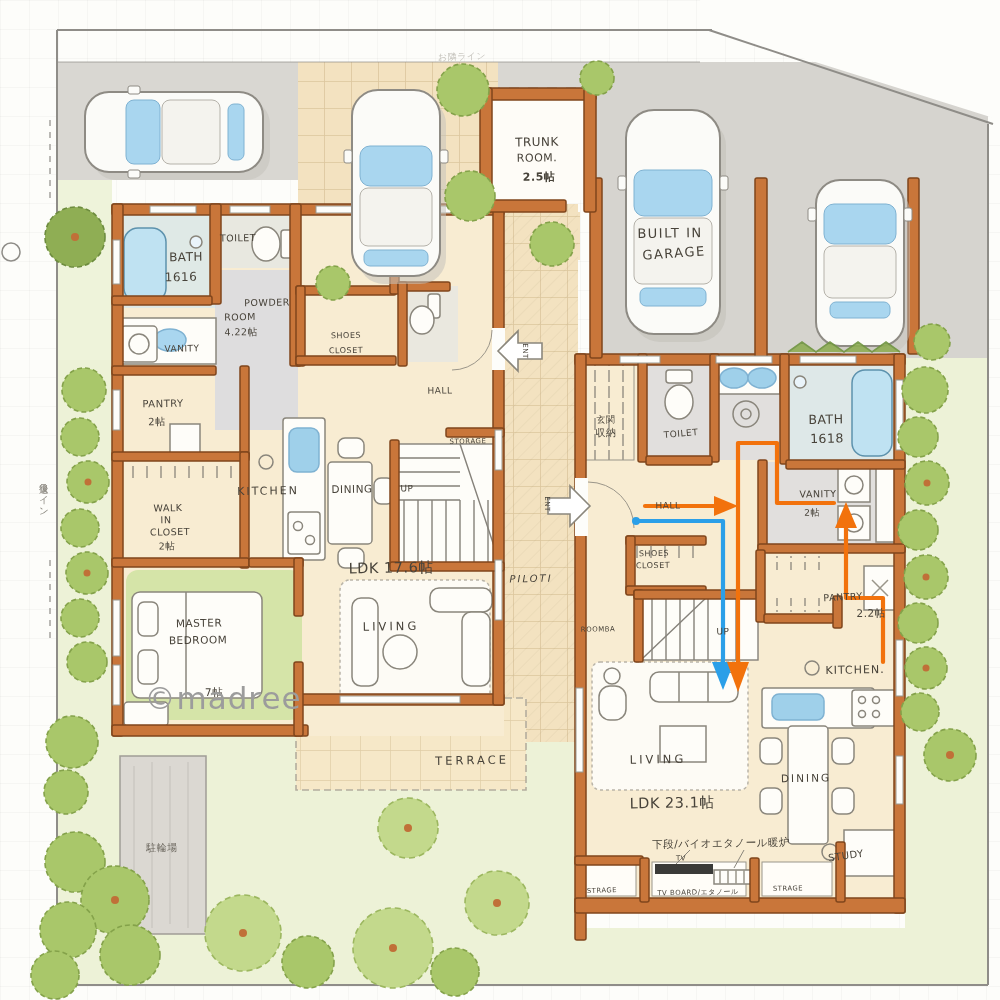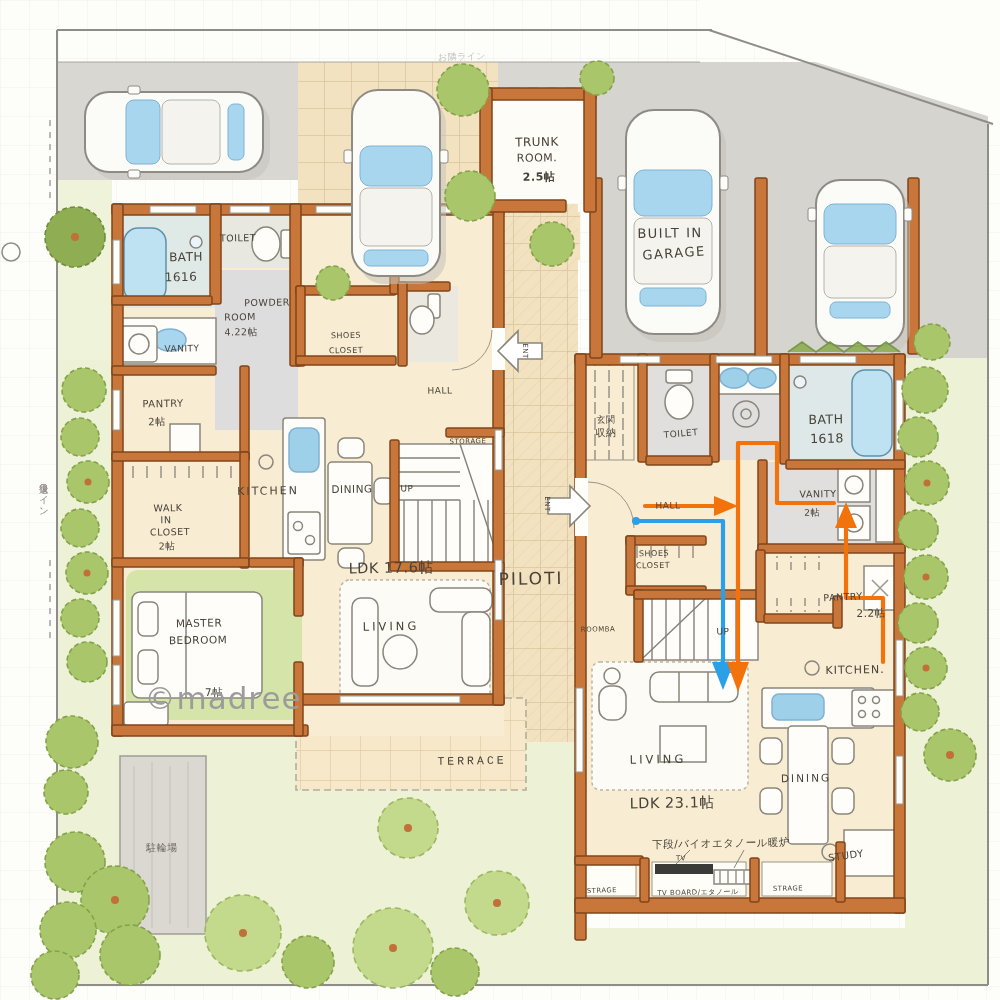--- a/index.html
+++ b/index.html
@@ -481,22 +481,22 @@
 <div class="lbl" style="left:199px;top:623px;font-size:10.5px;">MASTER</div>
 <div class="lbl" style="left:198px;top:640px;font-size:10.5px;">BEDROOM</div>
 <div class="lbl" style="left:214px;top:659px;font-size:10.5px;margin-top:33px;">7帖</div>
 <div class="lbl" style="left:391px;top:627px;font-size:11.5px;letter-spacing:3px;">LIVING</div>
 <div class="lbl" style="left:440px;top:391px;font-size:9px;">HALL</div>
 <div class="lbl" style="left:468px;top:442px;font-size:7px;">STORAGE</div>
 <div class="lbl" style="left:346px;top:336px;font-size:8px;">SHOES</div>
 <div class="lbl" style="left:346px;top:351px;font-size:8px;">CLOSET</div>
 <div class="lbl v" style="left:524px;top:351px;font-size:7px;">ENT</div>
 
-<div class="lbl" style="left:531px;top:579px;font-size:17px;letter-spacing:2px;">PILOTI</div>
-<div class="lbl" style="left:472px;top:761px;font-size:11.5px;letter-spacing:3px;font-family:Liberation Mono, monospace;">TERRACE</div>
+<div class="lbl" style="left:531px;top:579px;font-size:10px;letter-spacing:2px;font-style:italic;">PILOTI</div>
+<div class="lbl" style="left:472px;top:761px;font-size:11.5px;letter-spacing:3px;">TERRACE</div>
 
 <div class="lbl" style="left:606px;top:420px;font-size:9px;">玄関</div>
 <div class="lbl" style="left:606px;top:433px;font-size:10px;text-align:right;">収納</div>
 <div class="lbl" style="left:681px;top:434px;font-size:9px;transform:translate(-50%,-50%) rotate(-5deg);">TOILET</div>
 <div class="lbl" style="left:826px;top:420px;font-size:12.5px;">BATH</div>
 <div class="lbl" style="left:827px;top:439px;font-size:12.5px;">1618</div>
 <div class="lbl" style="left:818px;top:494px;font-size:9.5px;">VANITY</div>
 <div class="lbl" style="left:812px;top:513px;font-size:9px;">2帖</div>
 <div class="lbl" style="left:668px;top:506px;font-size:9px;">HALL</div>
 <div class="lbl" style="left:654px;top:554px;font-size:8px;">SHOES</div>

